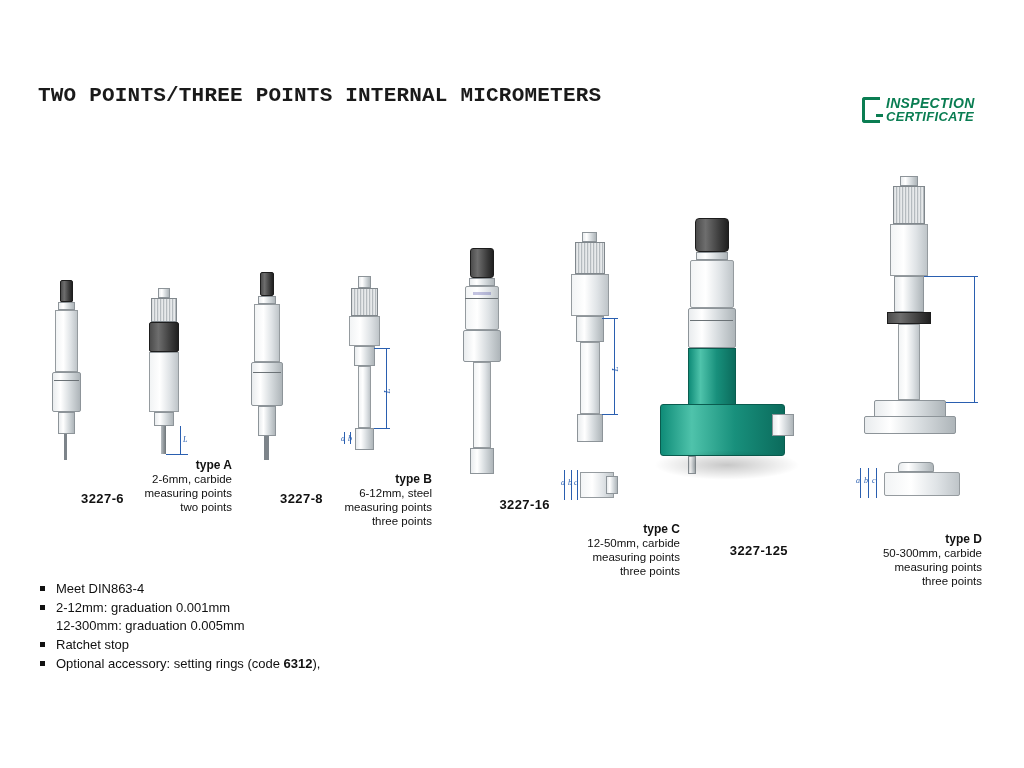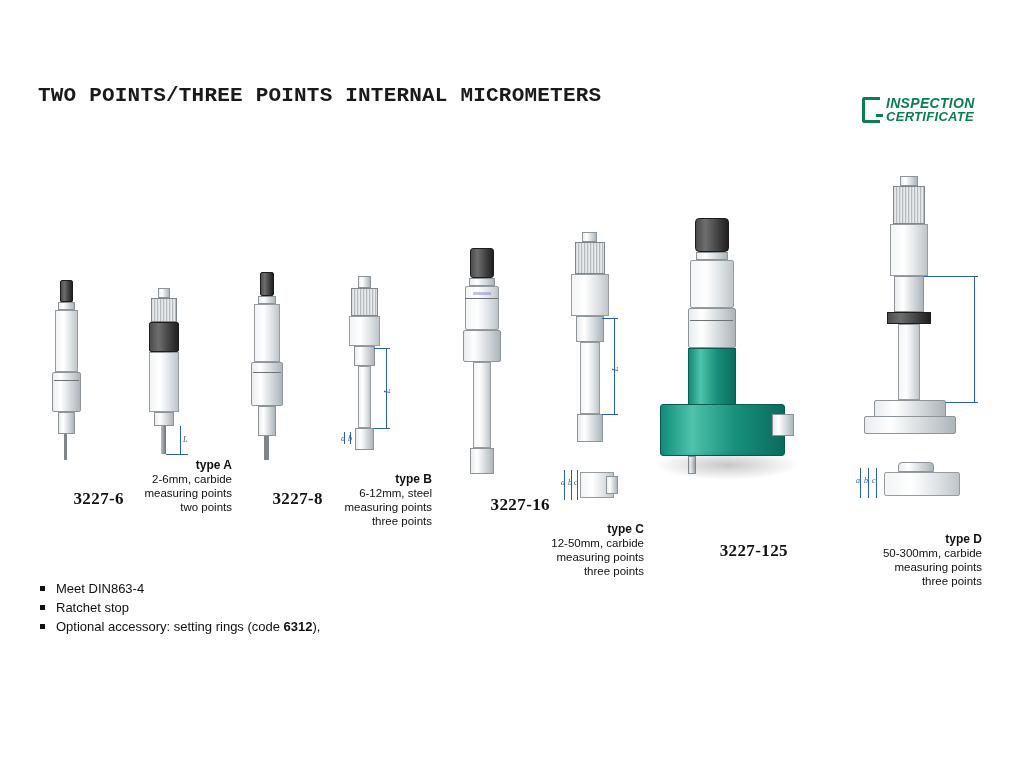--- a/index.html
+++ b/index.html
@@ -84,23 +84,22 @@
   
   .caption {
     position: absolute;
     text-align: right;
     font-size: 11.5px;
     line-height: 14px;
     color: #111;
   }
   .caption .code {
     font-weight: bold;
-    font-size: 17px;
+    font-size: 13px;
     letter-spacing: 0.4px;
-    font-family: Liberation Serif, serif;
   }
   .caption .type-name {
     font-weight: bold;
     font-size: 12px;
   }
 
   
   .bullets {
     position: absolute;
     left: 38px;
@@ -288,21 +287,21 @@
 
     <div class="part metal-light" style="left:20px; top:240px; width:34px; height:26px;"></div>
     <div class="part metal" style="left:46px; top:244px; width:12px; height:18px;"></div>
     <div class="dline" style="left:4px; top:238px; width:1px; height:30px;"></div>
     <div class="dline" style="left:11px; top:238px; width:1px; height:30px;"></div>
     <div class="dline" style="left:17px; top:238px; width:1px; height:30px;"></div>
     <div class="dlabel" style="left:1px; top:246px;">a</div>
     <div class="dlabel" style="left:8px; top:246px;">b</div>
     <div class="dlabel" style="left:14px; top:246px;">c</div>
   </div>
-  <div class="caption" style="left:520px; top:522px; width:124px;">
+  <div class="caption" style="left:556px; top:522px; width:124px;">
     <div class="type-name">type C</div>
     <div>12-50mm, carbide</div>
     <div>measuring points</div>
     <div>three points</div>
   </div>
 
   <div class="fig" style="left:660px; top:218px; width:140px; height:310px;">
     <div class="part dark" style="left:35px; top:0px; width:34px; height:34px; border-radius:4px;"></div>
     <div class="part metal" style="left:36px; top:34px; width:32px; height:8px;"></div>
     <div class="part metal-light" style="left:30px; top:42px; width:44px; height:48px; border-radius:2px;"></div>
@@ -347,20 +346,25 @@
     <div>three points</div>
   </div>
 
   <div class="bullets">
     <div class="bullet-row">
       <span class="sq"></span>
       <span>Meet DIN863-4</span>
     </div>
     <div class="bullet-row">
       <span class="sq"></span>
+      <span>2-12mm: graduation 0.001mm</span>
+      <div class="sub-line" style="padding-left:0;">12-300mm: graduation 0.005mm</div>
+    </div>
+    <div class="bullet-row">
+      <span class="sq"></span>
       <span>Ratchet stop</span>
     </div>
     <div class="bullet-row">
       <span class="sq"></span>
       <span>Optional accessory: setting rings (code </span><b class="codeb">6312</b><span>),</span>
     </div>
   </div>
 
 </div>
 

